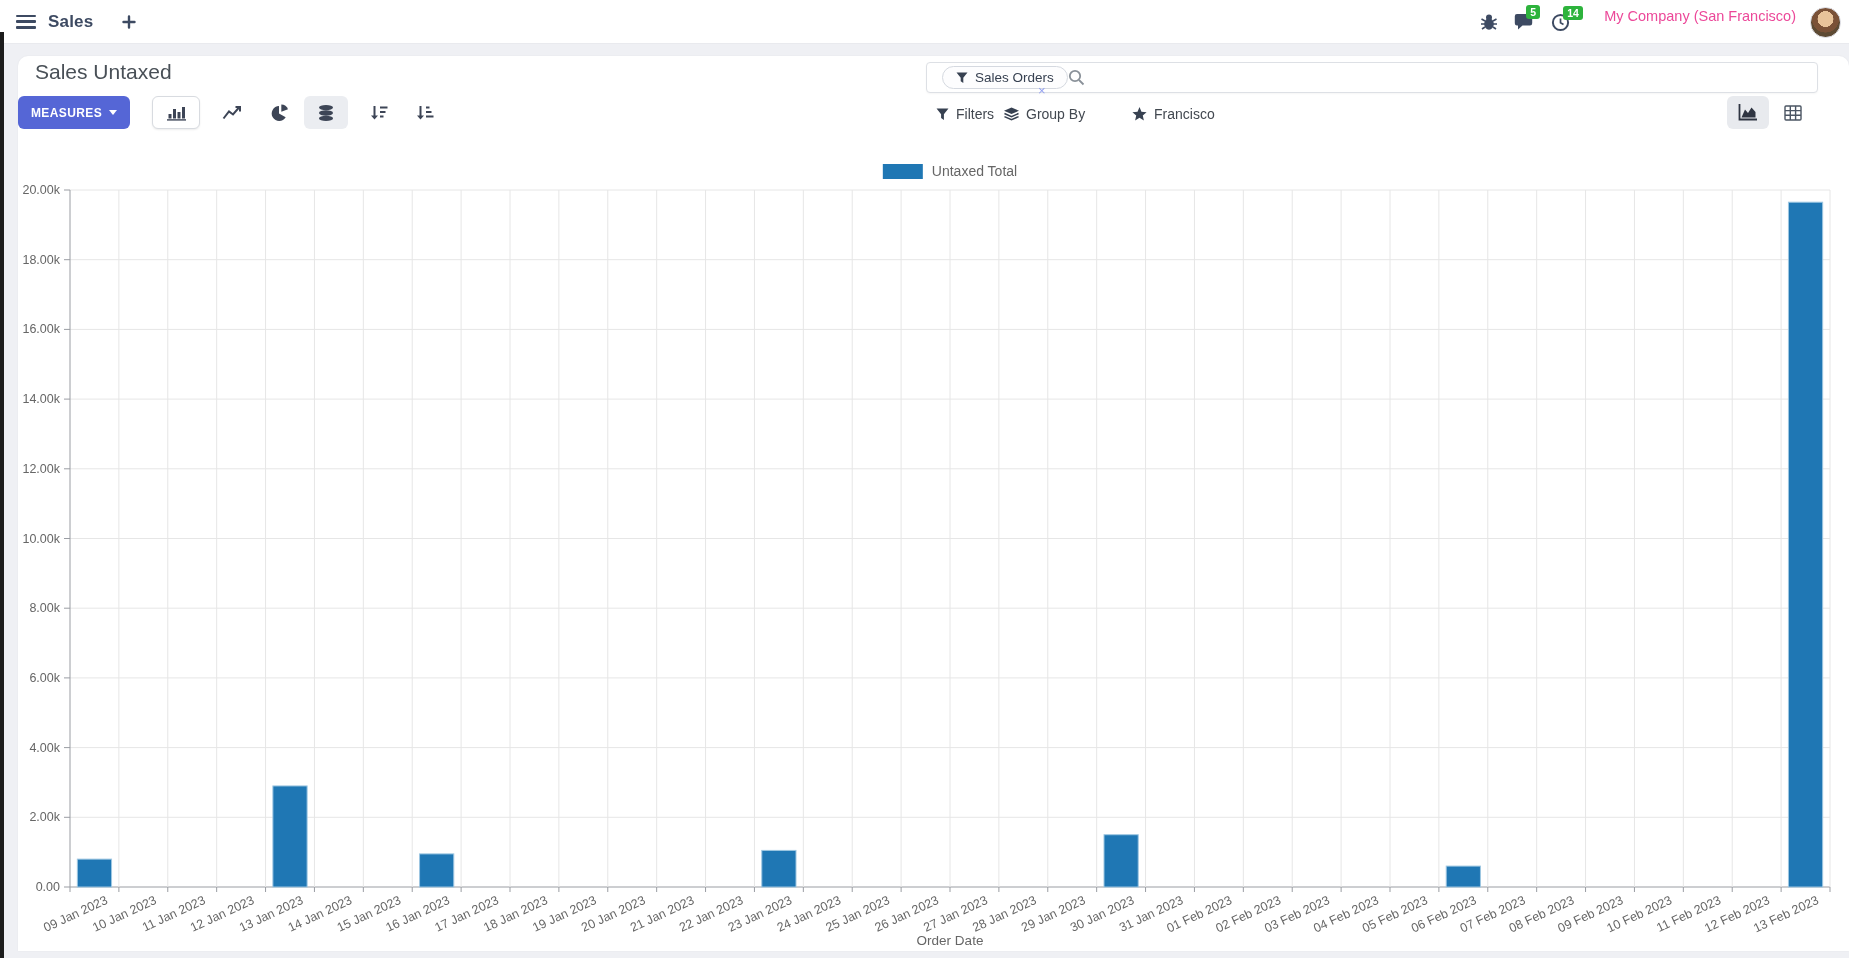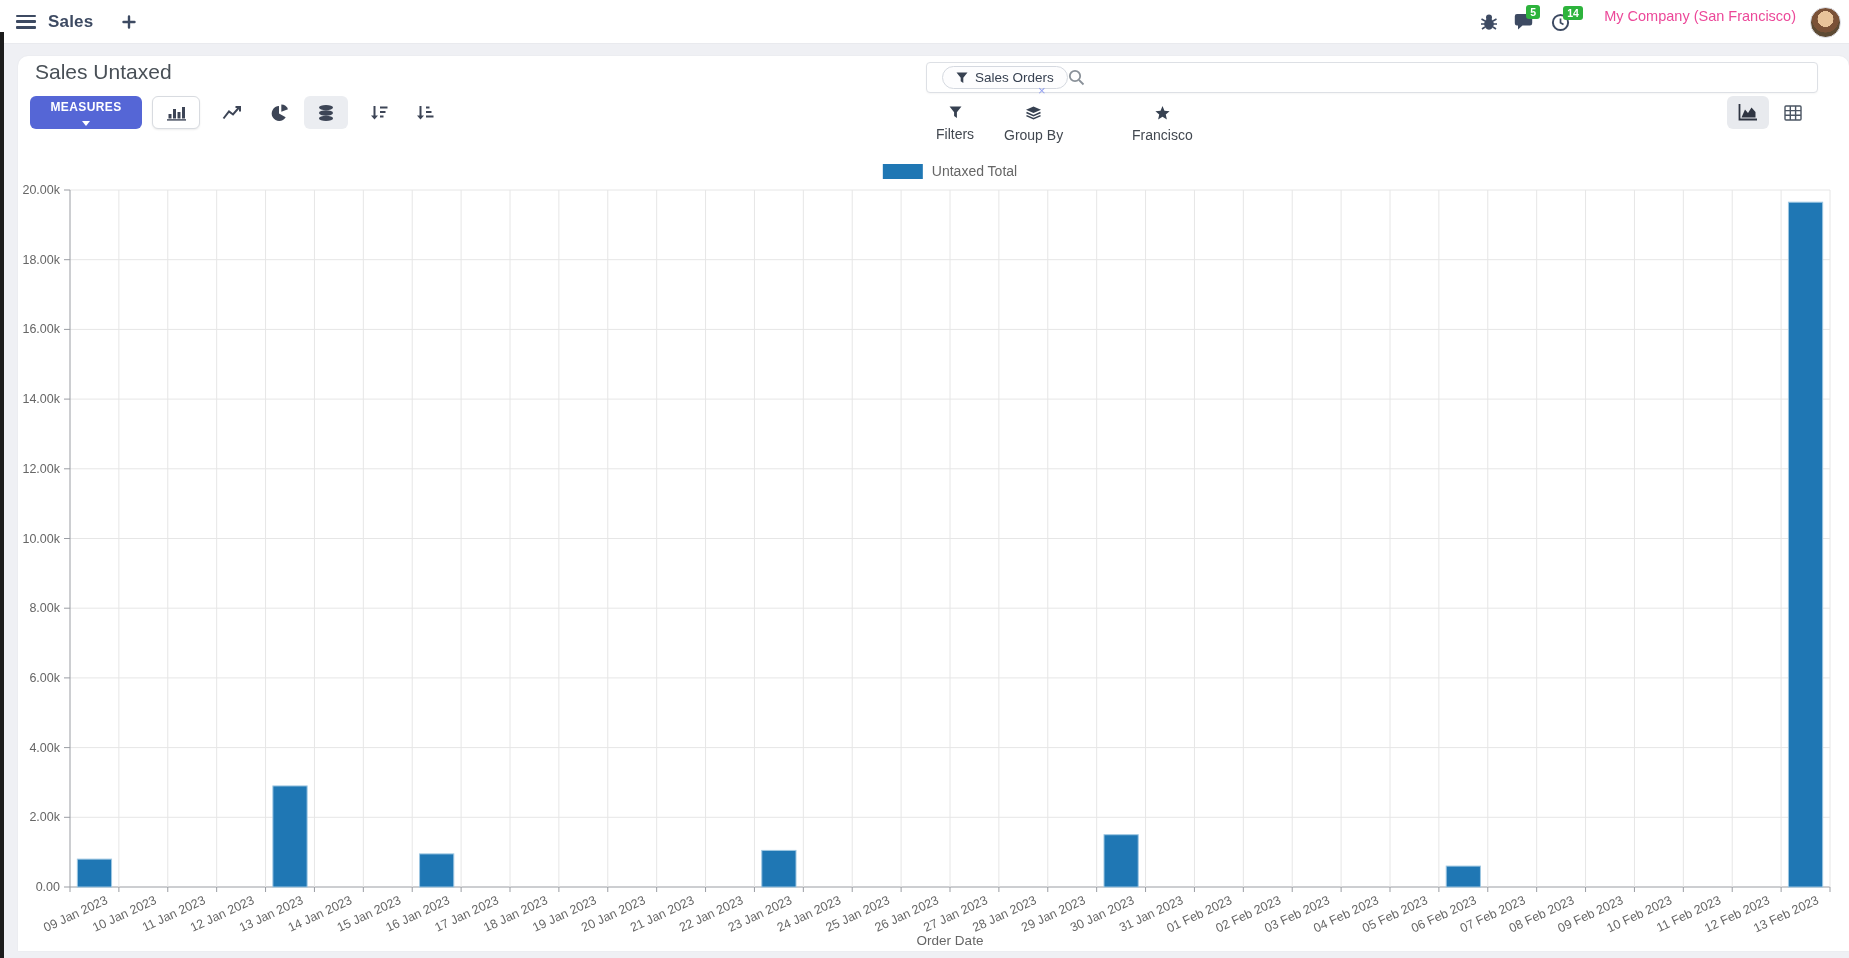--- a/index.html
+++ b/index.html
@@ -23,41 +23,41 @@
             background:radial-gradient(circle at 50% 38%, #e8c39a 0 34%, #7a5137 35% 58%, #5d4a33 59% 100%);
             border:1px solid #d8d8de; }
 
   
   .screen-edge { position:absolute; left:0; top:32px; width:4px; height:926px; background:#1c1c1c; z-index:9; }
   .card { position:absolute; left:18px; top:56px; width:1831px; height:895px; background:#ffffff;
           border-radius:10px 10px 0 0; box-shadow:0 0 2px rgba(0,0,0,.06); }
 
   
   .cp-title { position:absolute; left:35px; top:60px; font-size:21px; color:#495057; }
-  .measures-btn { position:absolute; left:30px; top:96px; width:112px; height:33px; background:#5566d6;
+  .measures-btn { position:absolute; left:18px; top:96px; width:112px; height:33px; background:#5566d6;
                   border:none; border-radius:6px; color:#fff; font-size:12px; font-weight:600; letter-spacing:.4px;
-                  display:flex; align-items:center; justify-content:center; gap:7px; font-family:inherit;flex-direction:column; }
+                  display:flex; align-items:center; justify-content:center; gap:7px; font-family:inherit; }
   .caret-down { width:0; height:0; border-left:4px solid transparent; border-right:4px solid transparent; border-top:5px solid #ffffff; }
   .charttype-btn { position:absolute; top:96px; height:33px; display:flex; align-items:center; justify-content:center; background:transparent; border:none; border-radius:6px; }
   .charttype-btn.active { background:#fff; border:1px solid #d8dbe0; box-shadow:0 1px 2px rgba(0,0,0,.08); }
   .charttype-btn.toggled { background:#ebedf1; }
 
   .search-box { position:absolute; left:926px; top:62px; width:892px; height:31px; background:#fff;
                 border:1px solid #dde0e5; border-radius:4px; box-shadow:0 1px 2px rgba(0,0,0,.04);
                 display:flex; align-items:center; }
   .facet { display:flex; align-items:center; gap:7px; margin-left:15px; height:23px; padding:0 13px;
            border:1px solid #d5d9e0; border-radius:999px; background:#fdfdfe; }
   .facet-label { font-size:13.5px; color:#374151; }
   .facet-remove { position:absolute; left:1038px; top:84px; color:#93a0f0; font-size:13px; line-height:13px; }
   .search-input { flex:1; border:none; outline:none; font-size:14px; color:#374151; margin-left:10px; font-family:inherit; background:transparent; }
   .search-input::placeholder { color:#d3d7dc; }
   .magnifier { margin-right:12px; display:flex; align-items:center; }
 
   .sp-btn { position:absolute; top:106px; display:flex; align-items:center; gap:7px; background:none; border:none;
-            font-size:14px; color:#42485​0; color:#424850; font-family:inherit;flex-direction:column; }
+            font-size:14px; color:#42485​0; color:#424850; font-family:inherit; }
   .view-btn { position:absolute; top:96px; width:42px; height:33px; display:flex; align-items:center; justify-content:center;
               background:transparent; border:none; border-radius:6px; }
   .view-btn.active { background:#e8eaee; }
 
   
   .legend { position:absolute; left:950px; top:163px; transform:translateX(-50%);
             display:flex; align-items:center; gap:9px; }
   .legend-swatch { width:40px; height:15px; background:#1f77b4; }
   .legend-label { font-size:14px; color:#666666; }
   #chart-svg { position:absolute; left:20px; top:150px; }

